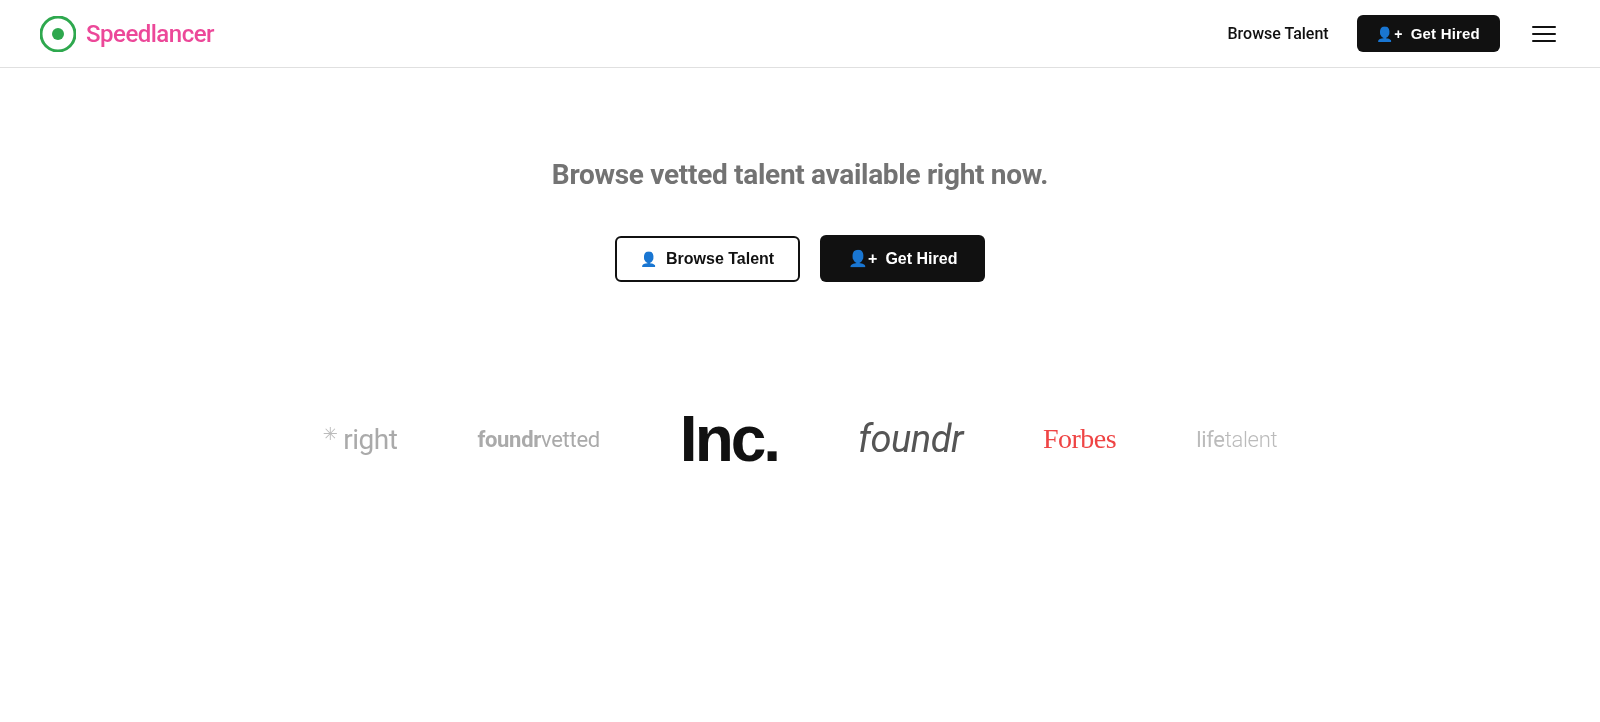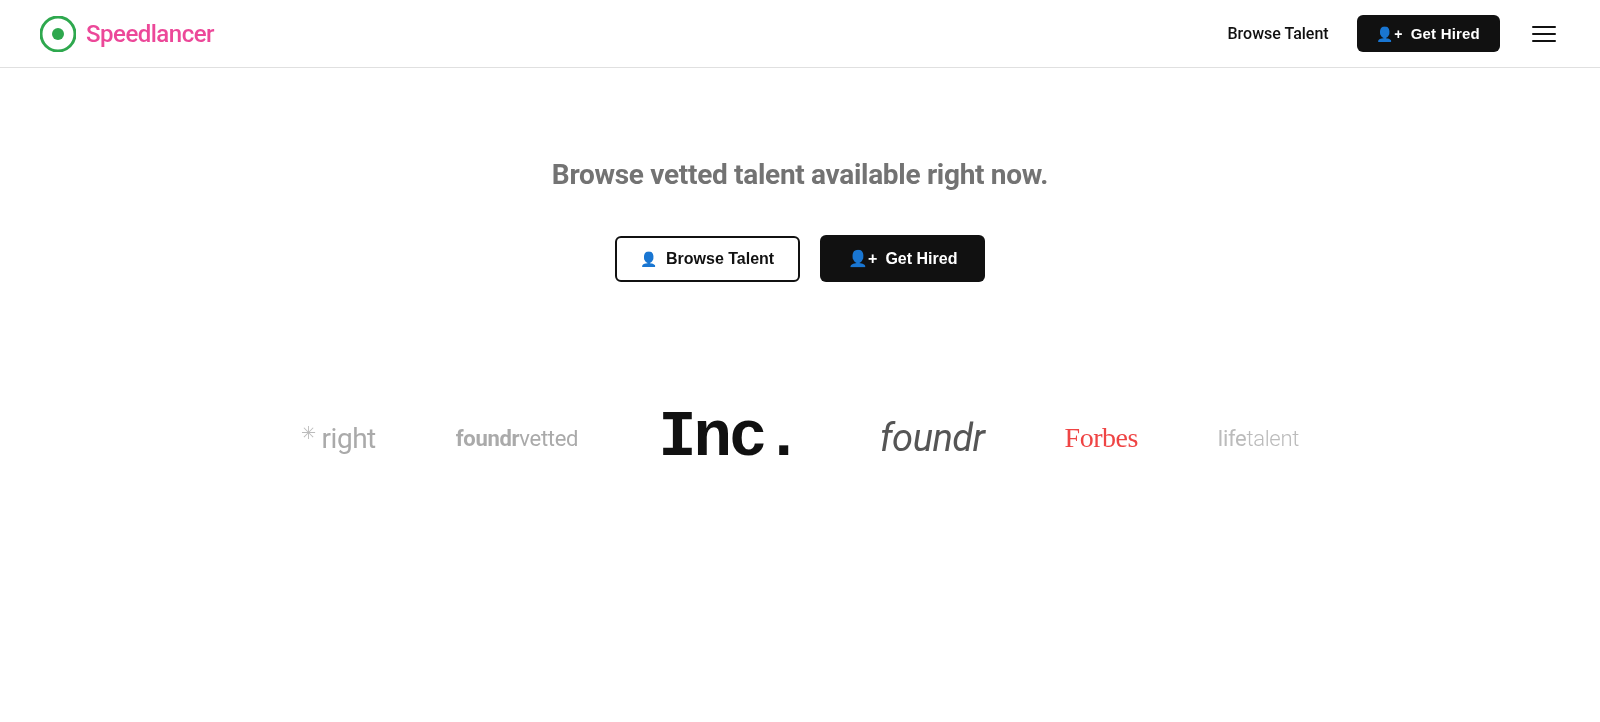--- a/index.html
+++ b/index.html
@@ -213,21 +213,21 @@
       font-weight: 400;
     }
 
     
     .inc-logo {
       font-size: 64px;
       font-weight: 900;
       color: #111;
       letter-spacing: -3px;
       font-style: normal;
-      font-family: Liberation Mono, monospace;
+      font-family: Liberation Sans, sans-serif;
     }
 
     .inc-dot {
       font-size: 64px;
       font-weight: 900;
       color: #111;
     }
 
     
     .foundr-logo {

